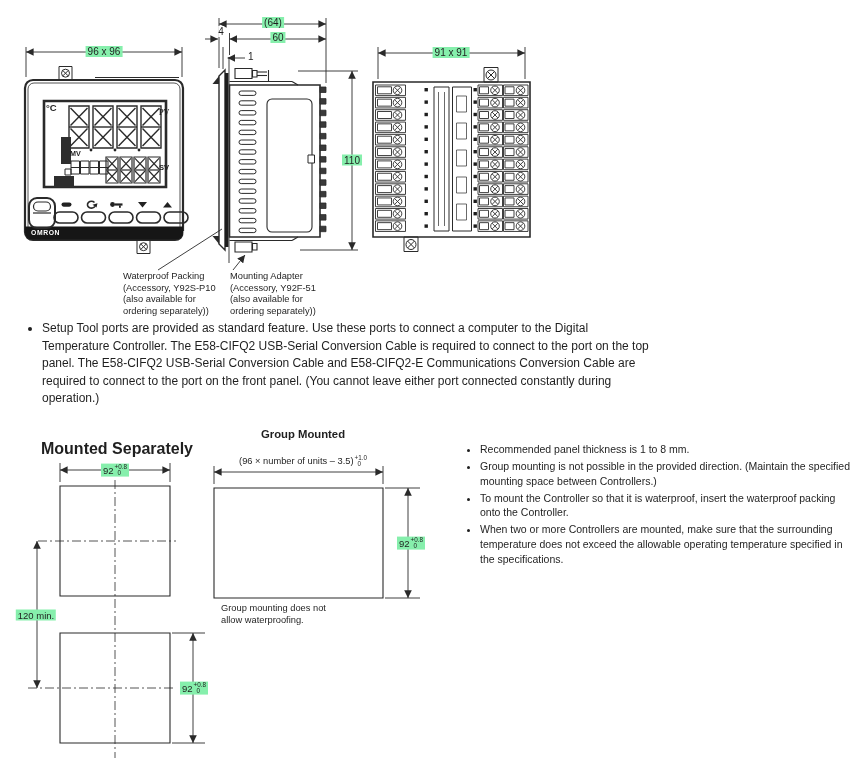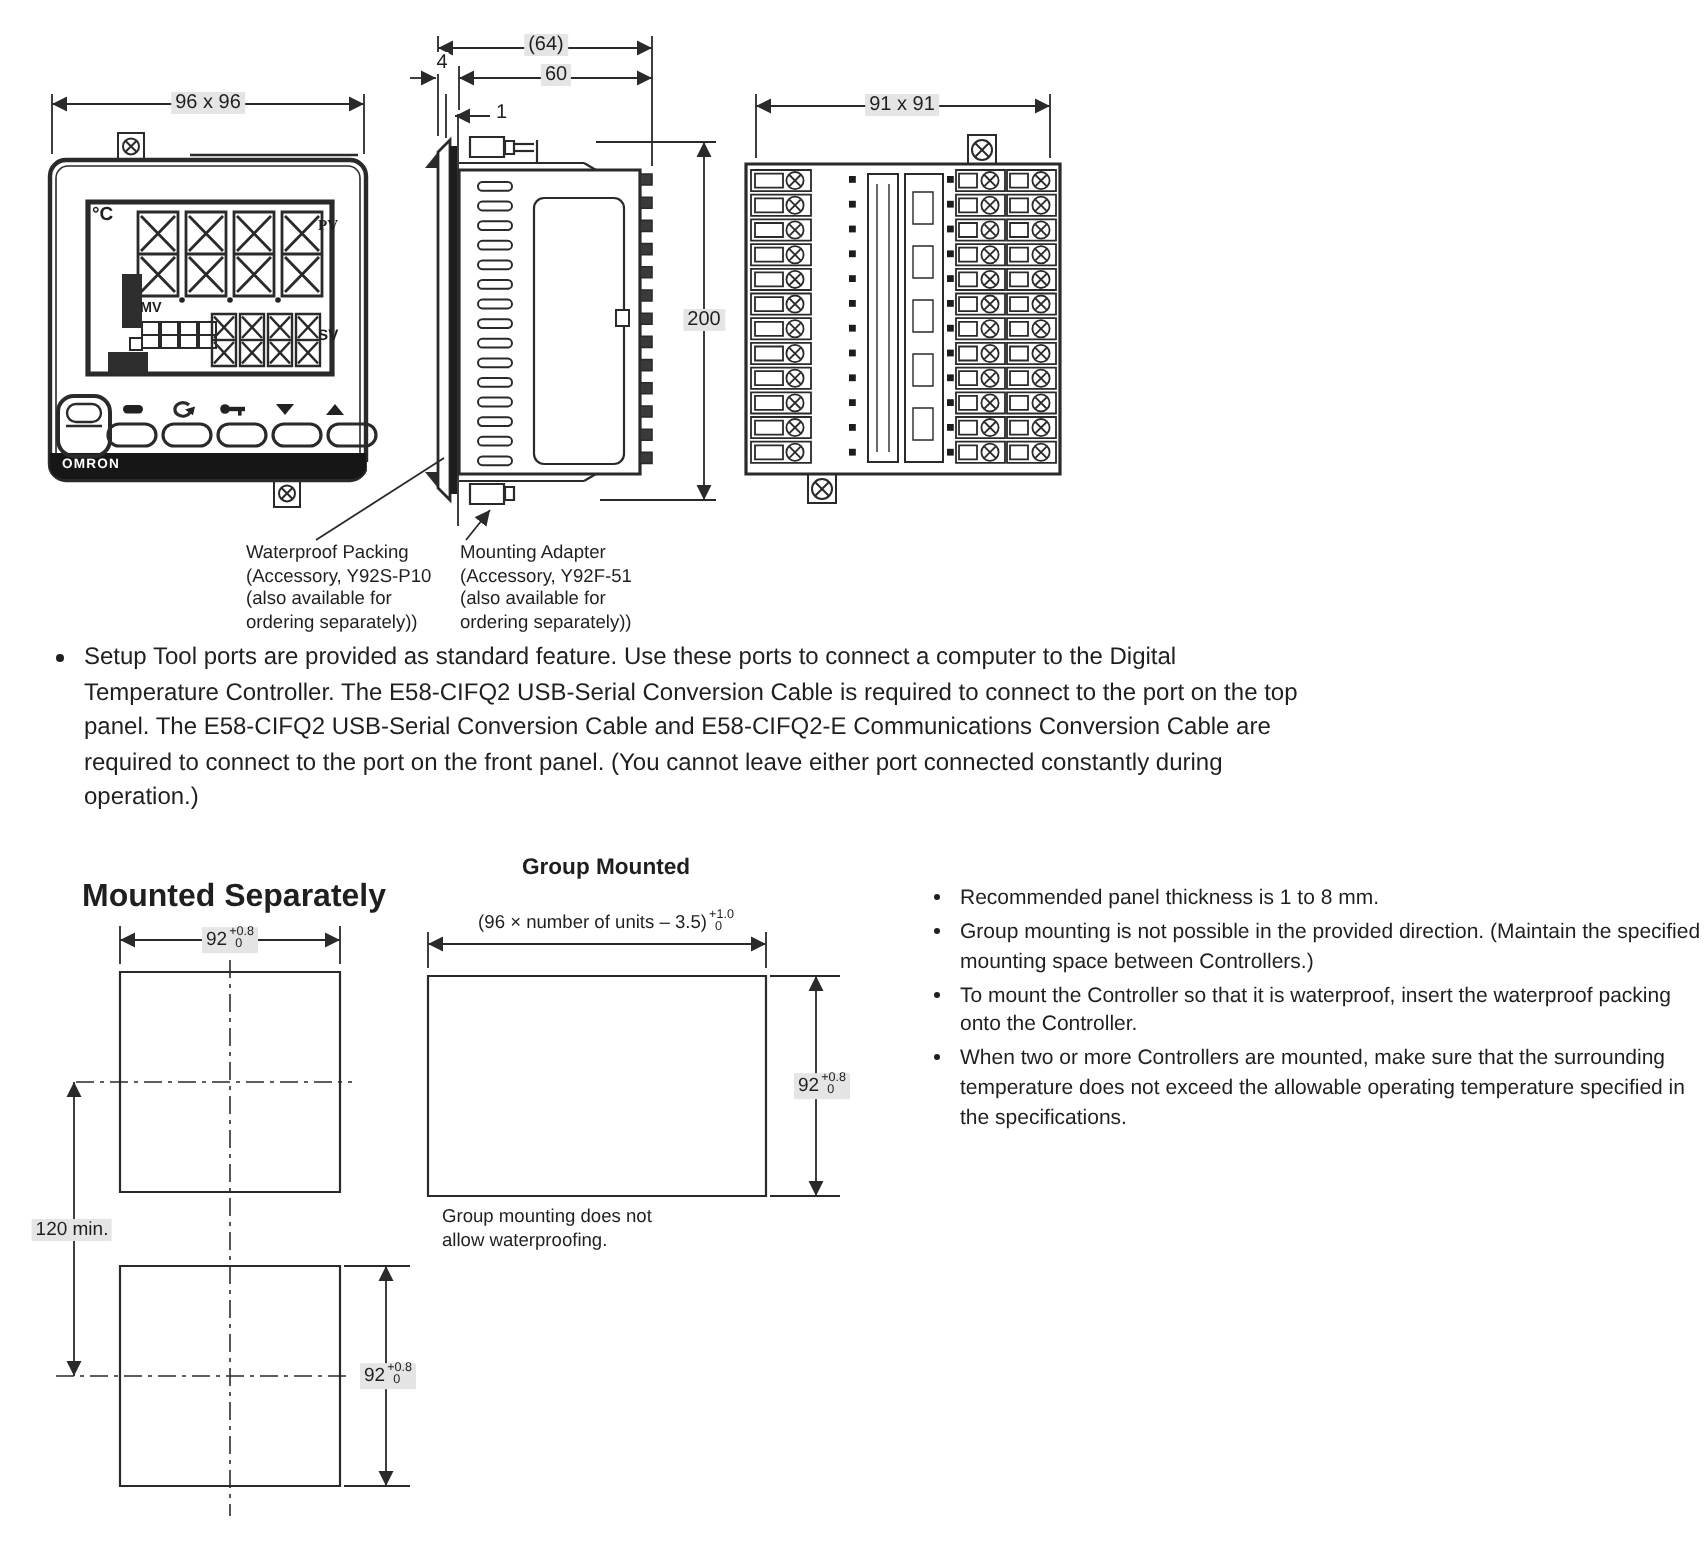--- a/index.html
+++ b/index.html
@@ -3,21 +3,21 @@
 <meta charset="utf-8">
 <style>
   html,body{margin:0;padding:0;background:#fff;}
   #canvas{position:relative;width:854px;height:772px;background:#fff;overflow:hidden;
           font-family:"Liberation Sans", sans-serif;color:#1f1f1f;}
   #art{position:absolute;left:0;top:0;}
   .txt{position:absolute;white-space:nowrap;}
   .pre{white-space:pre-line;}
   .cx{transform:translateX(-50%);}
   .cxy{transform:translate(-50%,-50%);}
-  .onln{background:#e5e5e5;padding:0 2px;}
+  .onln{background:#86efac;padding:0 2px;}
   .dim{font-size:10px;}
   .sm{font-size:9.3px;line-height:11.6px;}
   .bold{font-weight:bold;}
   .wh{color:#fff;}
   .tolwrap{display:inline-flex;align-items:center;font-size:9.5px;}
   .stk{display:inline-flex;flex-direction:column;align-items:flex-start;
        font-size:6.3px;line-height:6.4px;margin-left:1px;}
   .stk .sb{margin-left:3px;}
   ul.blist{margin:0;padding-left:14px;list-style:disc outside;}
   #setup-note{font-size:12px;line-height:17.6px;width:612px;}
@@ -367,21 +367,21 @@
       <line x1="408" y1="488" x2="408" y2="598" marker-start="url(#ar)" marker-end="url(#ar)"></line>
     </g>
   </g>
 </svg>
 
 <div class="txt dim onln cx" style="left:104px;top:46px;">96 x 96</div>
 <div class="txt dim onln cx" style="left:273px;top:17px;">(64)</div>
 <div class="txt dim onln cx" style="left:278px;top:32px;">60</div>
 <div class="txt dim cx" style="left:221px;top:26px;background:#fff;">4</div>
 <div class="txt dim" style="left:248px;top:51px;">1</div>
-<div class="txt dim onln cxy" style="left:352px;top:160px;">200</div>
+<div class="txt dim onln cxy" style="left:352px;top:160px;">110</div>
 <div class="txt dim onln cx" style="left:451px;top:47px;">91 x 91</div>
 
 <div class="txt sm pre" style="left:123px;top:271px;">Waterproof Packing
 (Accessory, Y92S-P10
 (also available for
 ordering separately))</div>
 <div class="txt sm pre" style="left:230px;top:271px;">Mounting Adapter
 (Accessory, Y92F-51
 (also available for
 ordering separately))</div>

